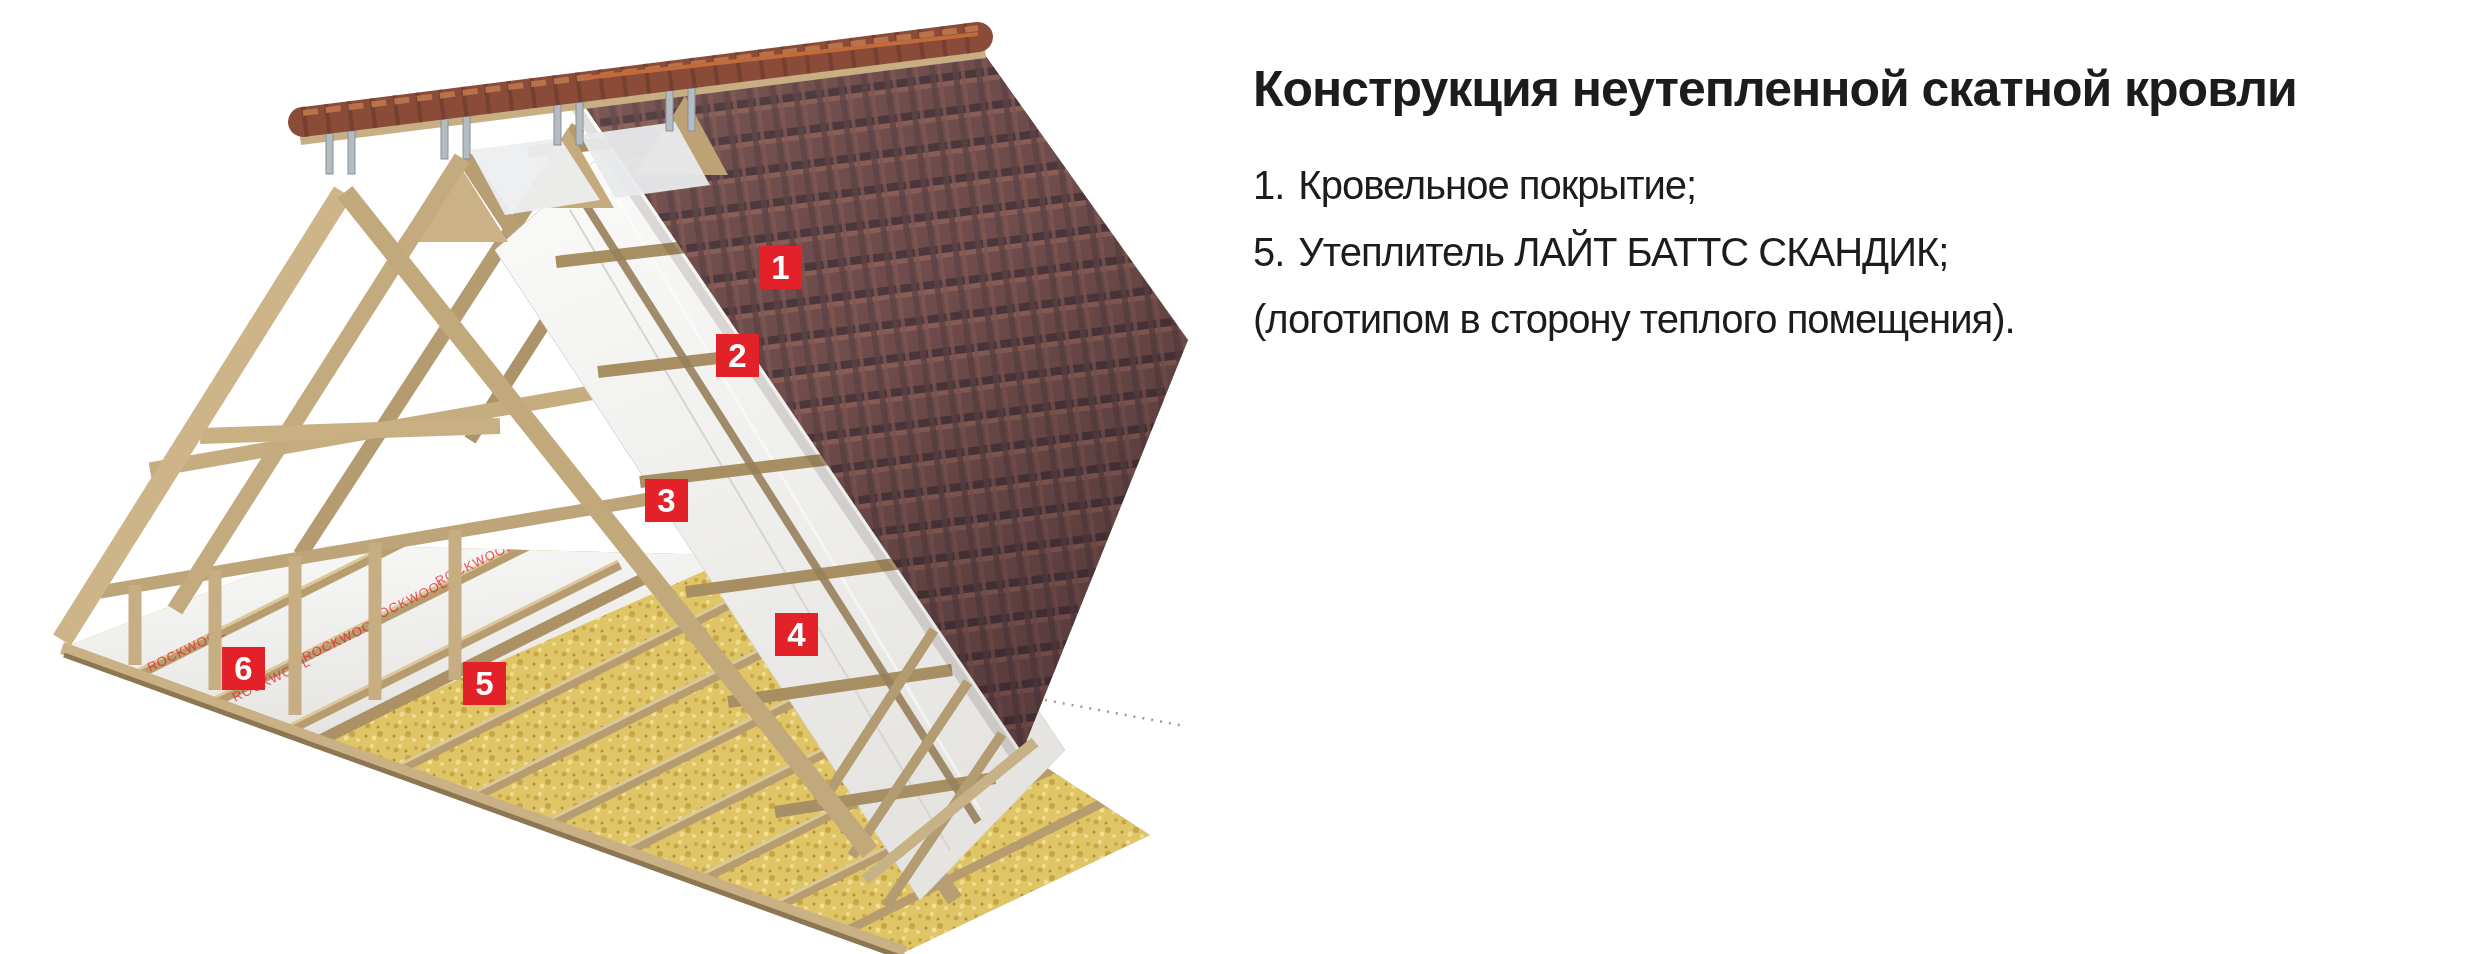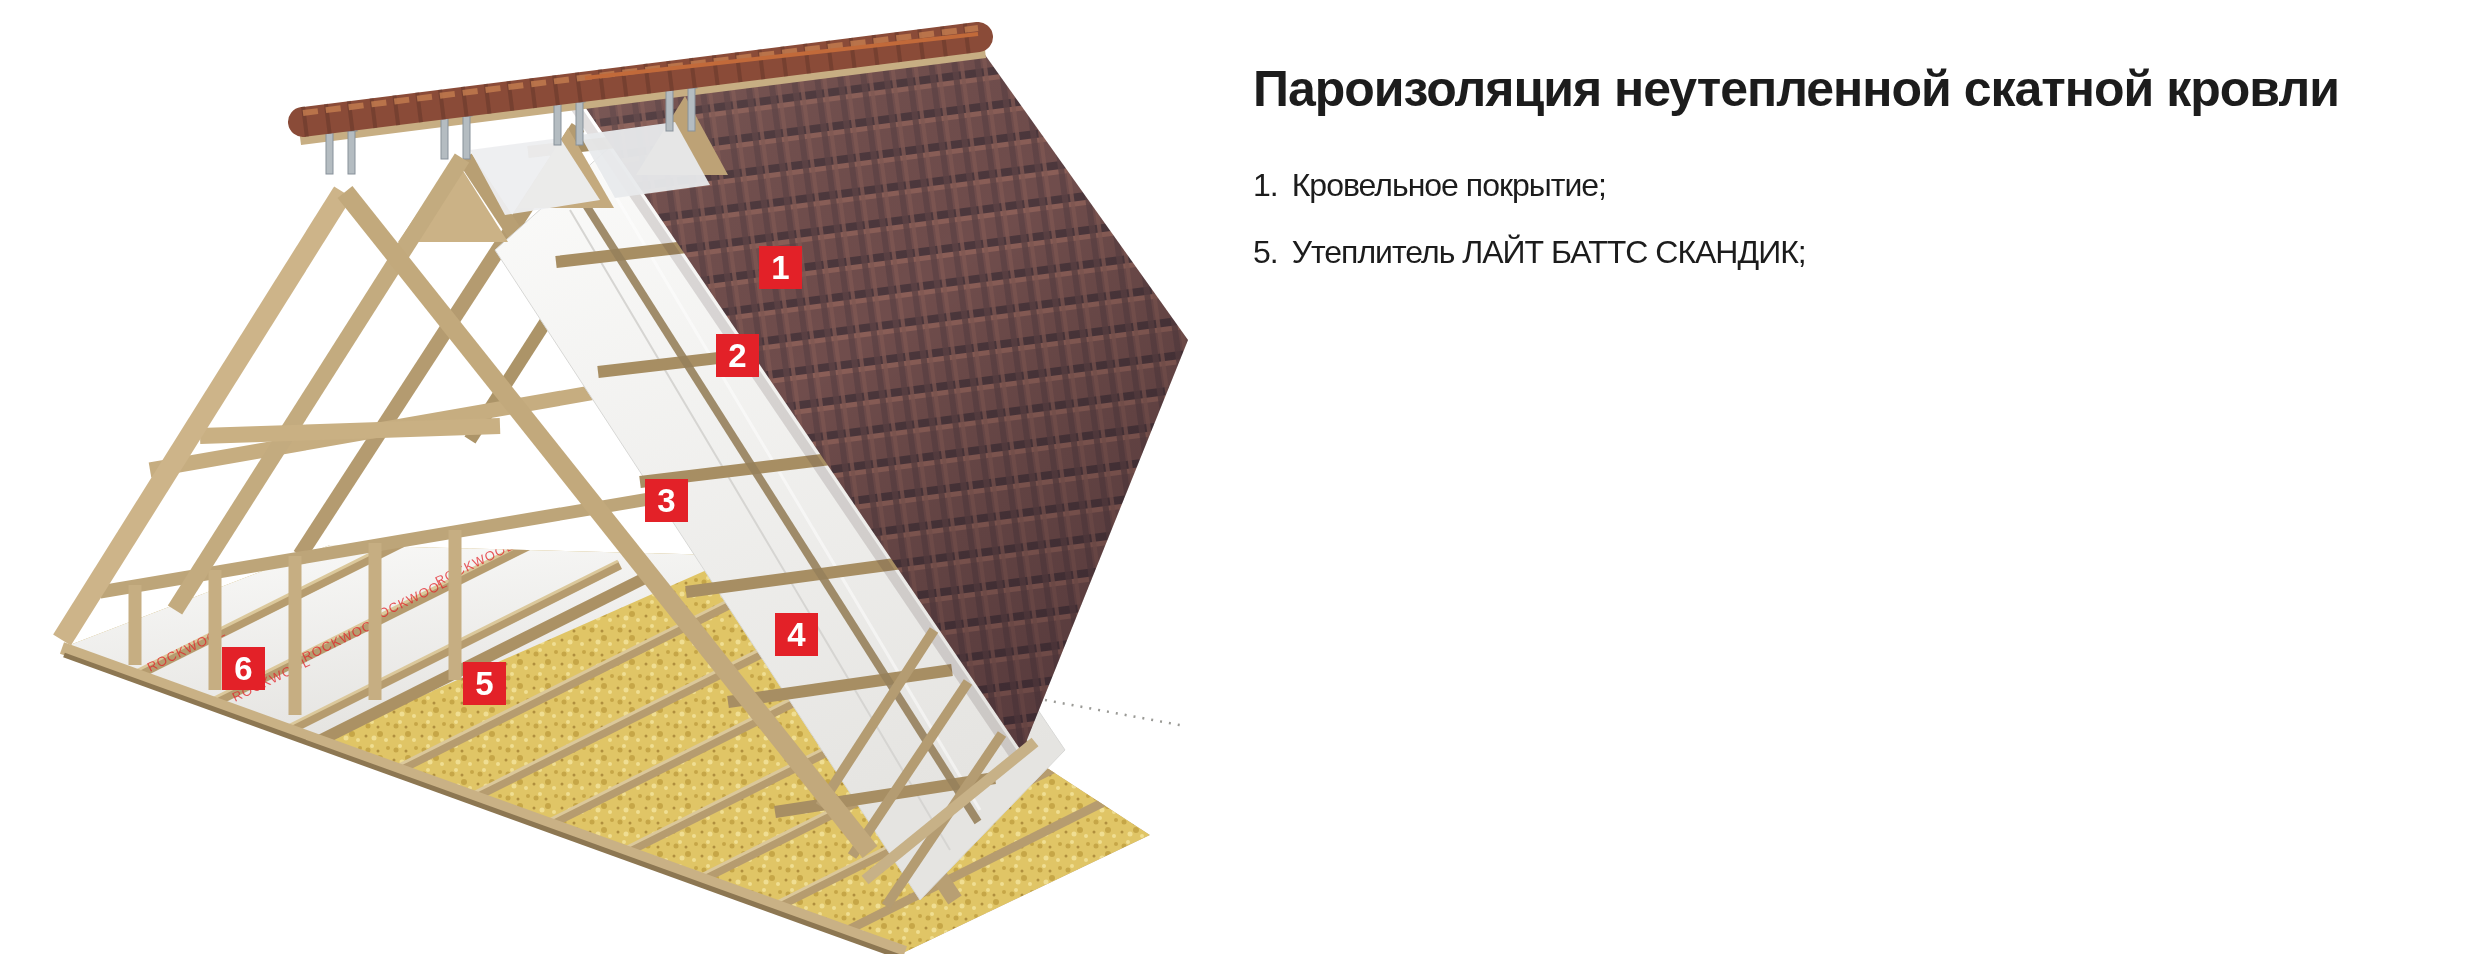--- a/index.html
+++ b/index.html
@@ -6,21 +6,21 @@
   body{font-family:"Liberation Sans","DejaVu Sans",sans-serif;color:var(--text,#1c1c1c);}
   .stage{position:relative;width:2480px;height:954px;background:#fff;overflow:hidden;}
   .illustration{position:absolute;left:0;top:0;width:1240px;height:954px;}
   .illustration svg{position:absolute;left:0;top:0;}
   .marker{position:absolute;width:43px;height:43px;background:var(--marker-red,#e32128);
           color:#fff;display:flex;align-items:center;justify-content:center;
           font-size:33px;font-weight:700;line-height:1;user-select:none;}
   .legend{position:absolute;left:1253px;top:60px;width:1190px;}
   .legend-title{font-size:50px;font-weight:700;letter-spacing:-1px;line-height:58px;margin:0;}
   .legend-list{margin-top:34px;}
-  .legend-line{font-size:32px;letter-spacing:-1px;line-height:67px;white-space:nowrap;}
+  .legend-line{font-size:40px;letter-spacing:-1px;line-height:67px;white-space:nowrap;}
   .legend-line .num{display:inline-block;margin-right:14px;}
 </style>
 </head>
 <body>
 
 <div class="stage">
 
   <div class="illustration">
     <svg width="1240" height="954" viewBox="0 0 1240 954" xmlns="http://www.w3.org/2000/svg">
       <defs>
@@ -212,20 +212,21 @@
       </div>
     <div class="marker" style="left:463px;top:662px;">
         <span>5</span>
       </div>
     <div class="marker" style="left:222px;top:647px;">
         <span>6</span>
       </div>
   </div>
 
   <div class="legend">
-    <h1 class="legend-title">Пароизоляция неутепленной скатной кровли</h1>
+    <h1 class="legend-title">Конструкция неутепленной скатной кровли</h1>
     <div class="legend-list">
       <div class="legend-line"><span class="num">1.</span><span>Кровельное покрытие;</span></div>
       <div class="legend-line"><span class="num">5.</span><span>Утеплитель ЛАЙТ БАТТС СКАНДИК;</span></div>
+      <div class="legend-line">(логотипом в сторону теплого помещения).</div>
     </div>
   </div>
 
 </div>
 
 </body></html>

